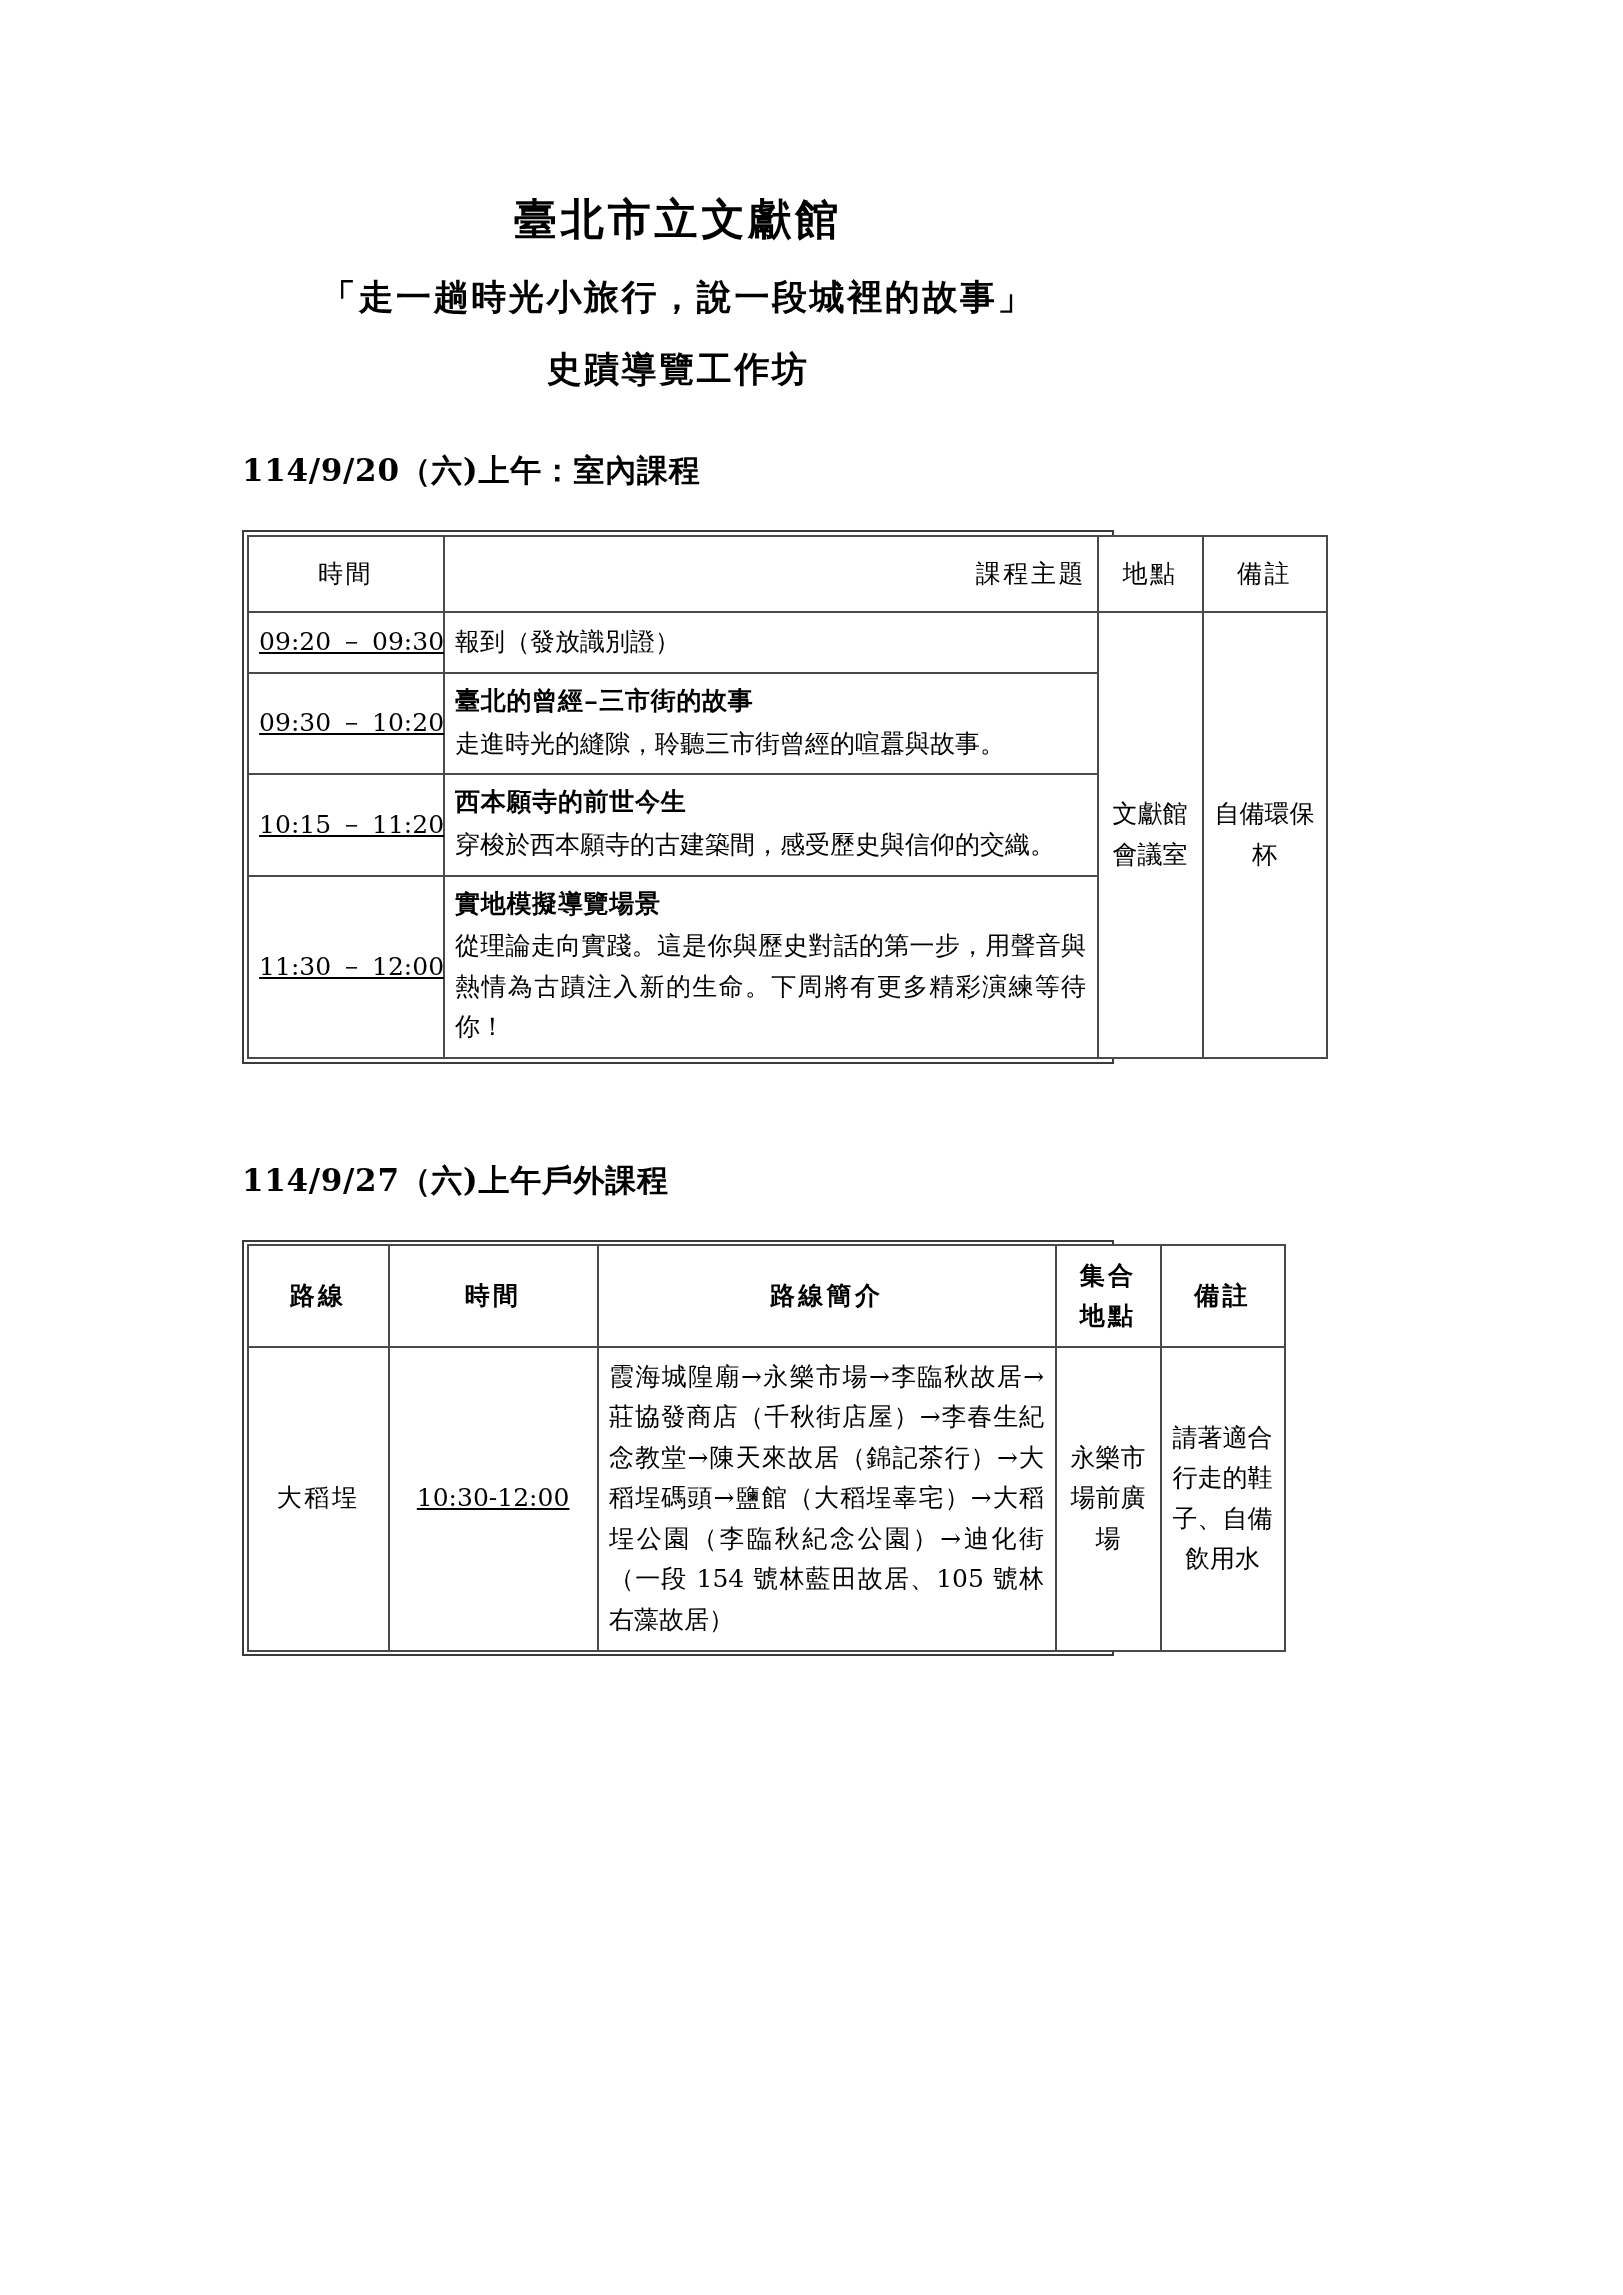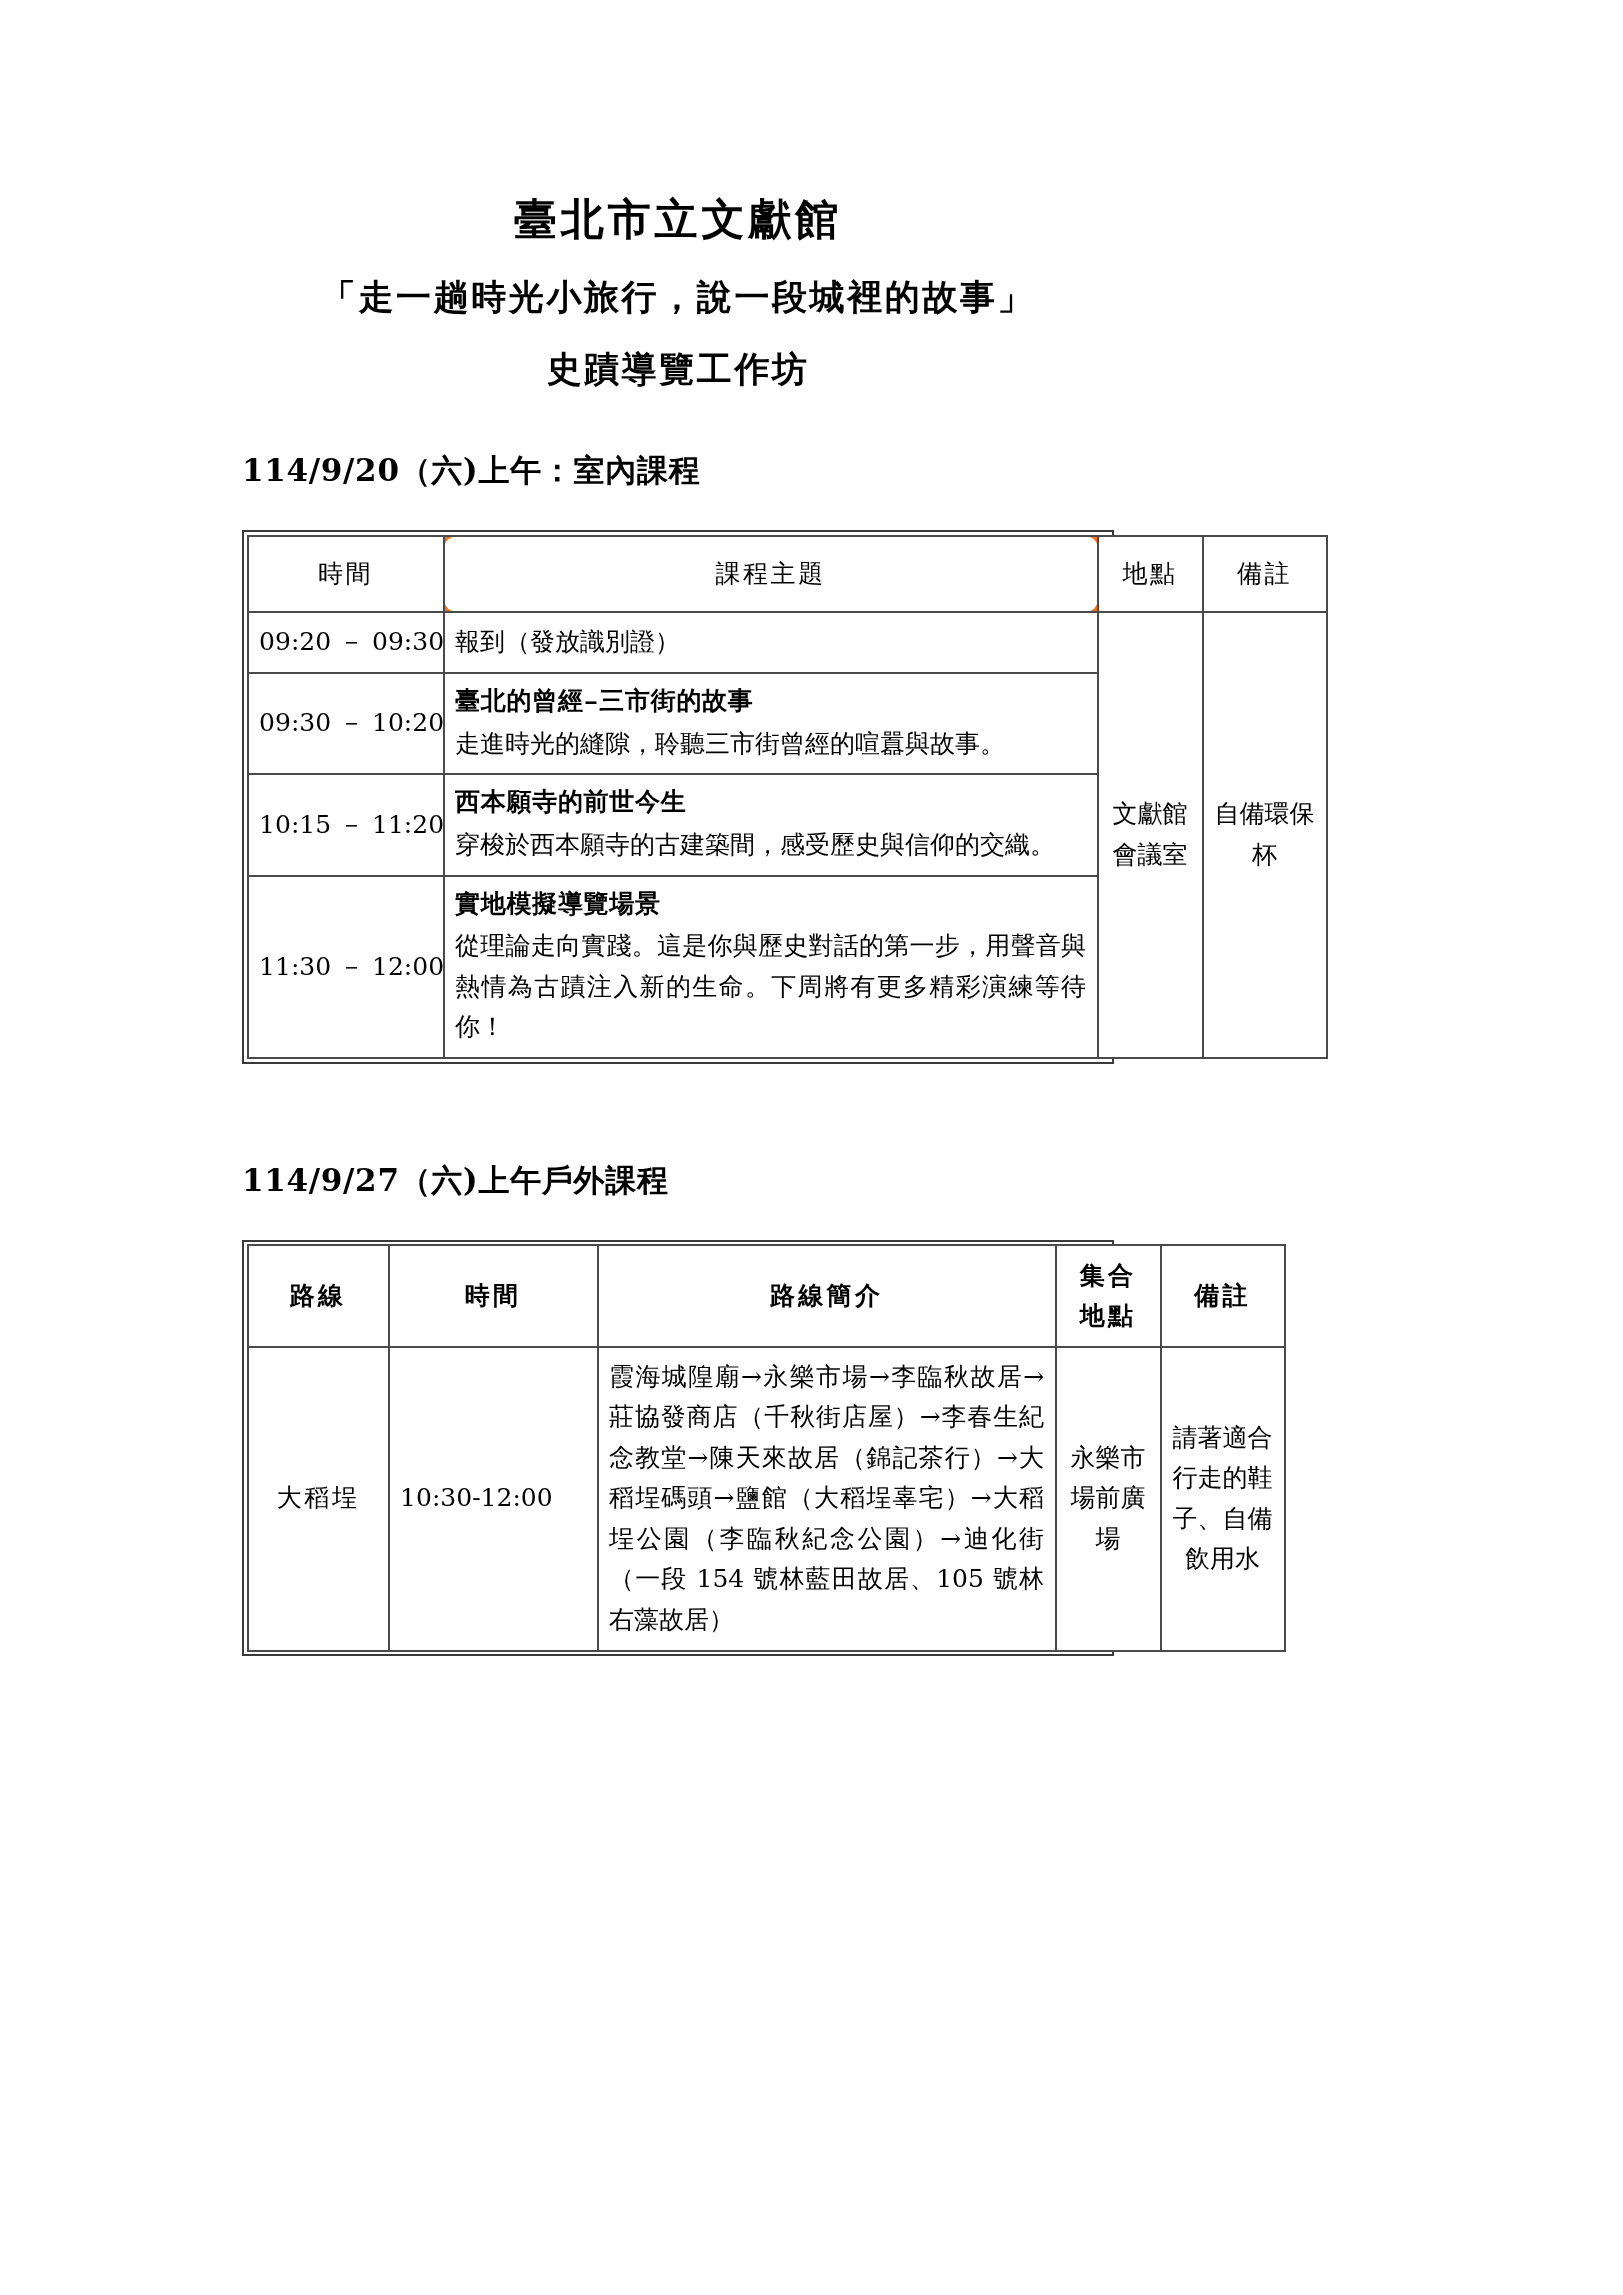--- a/index.html
+++ b/index.html
@@ -86,35 +86,35 @@
   }
 
   
   .hdr {
     text-align: center;
     font-size: 25px;
     letter-spacing: 2.6px;
     height: 56px;
   }
   .hdr-left {
-    text-align: center;
+    text-align: right;
     padding-left: 13px;
-    border-radius: 13px;
   }
   .t2 .hdr {
     font-weight: bold;
     letter-spacing: 3.3px;
   }
 
   .time-cell {
-    text-align: left;
+    text-align: center;
     font-size: 25px;
     letter-spacing: 0px;
     white-space: nowrap;
     font-family: "DejaVu Serif", "Liberation Serif", serif;
+    text-decoration: underline;
   }
   .topic-cell { text-align: left; }
   .topic-title {
     font-weight: bold;
     font-size: 25px;
     letter-spacing: 0.7px;
     line-height: 1.62;
     font-family: Liberation Mono, monospace;
   }
   .topic-desc {

